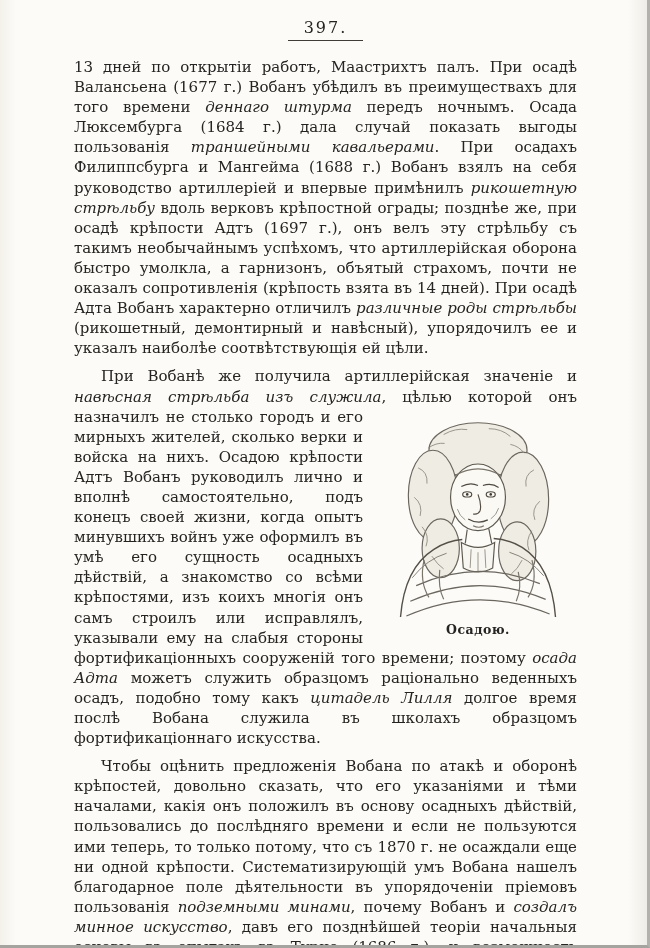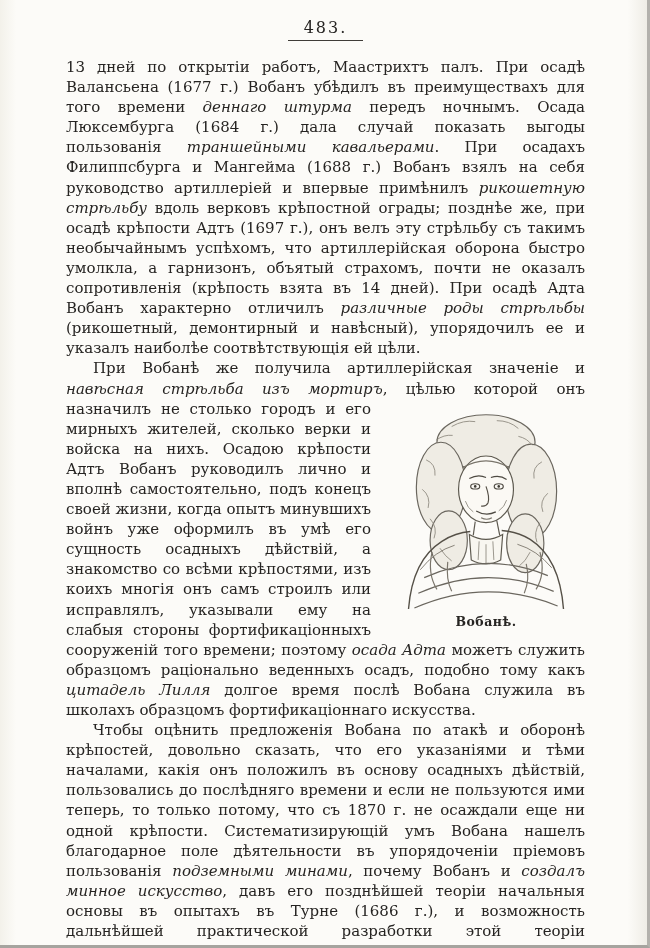--- a/index.html
+++ b/index.html
@@ -30,21 +30,21 @@
     letter-spacing: 2px;
     padding: 0 16px 3px 16px;
     border-bottom: 1.5px solid #3f3c38;
   }
   .body-text {
     font-size: 15px;
     line-height: 1.34;
     text-align: justify;
   }
   .para {
-    margin: 0;
+    margin: 8px;
     text-indent: 27px;
   }
   .para.noindent {
     text-indent: 0;
   }
   .flow { display: inline; }
   .em { font-style: italic; }
   .portrait {
     float: right;
     width: 198px;
@@ -64,28 +64,28 @@
     letter-spacing: 0.5px;
     text-align: center;
   }
 </style>
 </head>
 <body>
 
 <div class="page">
 
   <div class="pagenum-wrap">
-    <span class="pagenum">483.</span>
+    <span class="pagenum">397.</span>
   </div>
 
   <div class="body-text">
 
     <p class="para noindent"><span>13 дней по открытіи работъ, Маастрихтъ палъ. При осадѣ Валансьена (1677 г.) Вобанъ убѣдилъ въ преимуществахъ для того времени </span><span class="em">деннаго штурма</span><span> передъ ночнымъ. Осада Люксембурга (1684 г.) дала случай показать выгоды пользованія </span><span class="em">траншейными кавальерами</span><span>. При осадахъ Филиппсбурга и Мангейма (1688 г.) Вобанъ взялъ на себя руководство артиллеріей и впервые примѣнилъ </span><span class="em">рикошетную стрѣльбу</span><span> вдоль верковъ крѣпостной ограды; позднѣе же, при осадѣ крѣпости Адтъ (1697 г.), онъ велъ эту стрѣльбу съ такимъ необычайнымъ успѣхомъ, что артиллерійская оборона быстро умолкла, а гарнизонъ, объятый страхомъ, почти не оказалъ сопротивленія (крѣпость взята въ 14 дней). При осадѣ Адта Вобанъ характерно отличилъ </span><span class="em">различные роды стрѣльбы</span><span> (рикошетный, демонтирный и навѣсный), упорядочилъ ее и указалъ наиболѣе соотвѣтствующія ей цѣли.</span></p>
 
-    <p class="para"><span class="flow"><span>При Вобанѣ же получила артиллерійская значеніе и </span><span class="em">навѣсная стрѣльба изъ мортиръ</span><span>, цѣлью которой онъ назначилъ не столько городъ</span></span><span class="portrait">
+    <p class="para"><span class="flow"><span>При Вобанѣ же получила артиллерійская значеніе и </span><span class="em">навѣсная стрѣльба изъ служила</span><span>, цѣлью которой онъ назначилъ не столько городъ</span></span><span class="portrait">
           <svg width="188" height="206" viewBox="0 0 190 210" aria-hidden="true">
         <g stroke="#6a665e" fill="none" stroke-width="1.2">
           <ellipse cx="95" cy="40" rx="50" ry="28" fill="#efece4"></ellipse>
           <ellipse cx="49" cy="86" rx="25" ry="46" fill="#efece4"></ellipse>
           <ellipse cx="141" cy="90" rx="26" ry="48" fill="#efece4"></ellipse>
           <ellipse cx="57" cy="140" rx="19" ry="30" fill="#efece4"></ellipse>
           <ellipse cx="135" cy="143" rx="19" ry="30" fill="#efece4"></ellipse>
           <g stroke="#8f8a80" stroke-width="0.9">
             <path d="M34,58 q10,4 9,16"></path>
             <path d="M30,88 q9,7 6,19"></path>
@@ -125,19 +125,19 @@
           <path d="M26,194 Q95,163 164,192" stroke="#6a665e"></path>
           <path d="M22,209 Q95,177 168,207" stroke="#6a665e"></path>
           <path d="M28,170 Q43,151 63,145" stroke="#7a756b" stroke-width="0.9"></path>
           <path d="M162,168 Q147,150 127,144" stroke="#7a756b" stroke-width="0.9"></path>
           <path d="M40,152 q-5,22 5,38" stroke="#7a756b"></path>
           <path d="M56,162 q-2,18 4,30" stroke="#7a756b"></path>
           <path d="M150,152 q6,22 -4,38" stroke="#7a756b"></path>
           <path d="M136,164 q4,16 -2,30" stroke="#7a756b"></path>
         </g>
       </svg>
-          <span class="caption">Вобанѣ.</span>
+          <span class="caption">Осадою.</span>
         </span><span class="flow"><span> и его мирныхъ жителей, сколько верки и войска на нихъ. Осадою крѣпости Адтъ Вобанъ руководилъ лично и вполнѣ самостоятельно, подъ конецъ своей жизни, когда опытъ минувшихъ войнъ уже оформилъ въ умѣ его сущность осадныхъ дѣйствій, а знакомство со всѣми крѣпостями, изъ коихъ многія онъ самъ строилъ или исправлялъ, указывали ему на слабыя стороны фортификаціонныхъ сооруженій того времени; поэтому </span><span class="em">осада Адта</span><span> можетъ служить образцомъ раціонально веденныхъ осадъ, подобно тому какъ </span><span class="em">цитадель Лилля</span><span> долгое время послѣ Вобана служила въ школахъ образцомъ фортификаціоннаго искусства.</span></span></p>
 
     <p class="para"><span>Чтобы оцѣнить предложенія Вобана по атакѣ и оборонѣ крѣпостей, довольно сказать, что его указаніями и тѣми началами, какія онъ положилъ въ основу осадныхъ дѣйствій, пользовались до послѣдняго времени и если не пользуются ими теперь, то только потому, что съ 1870 г. не осаждали еще ни одной крѣпости. Систематизирующій умъ Вобана нашелъ благодарное поле дѣятельности въ упорядоченіи пріемовъ пользованія </span><span class="em">подземными минами</span><span>, почему Вобанъ и </span><span class="em">создалъ минное искусство</span><span>, давъ его позднѣйшей теоріи начальныя основы въ опытахъ въ Турне (1686 г.), и возможность дальнѣйшей практической разработки этой теоріи учрежденіемъ минныхъ и саперныхъ ротъ.</span></p>
 
   </div>
 </div>
 
 </body></html>

